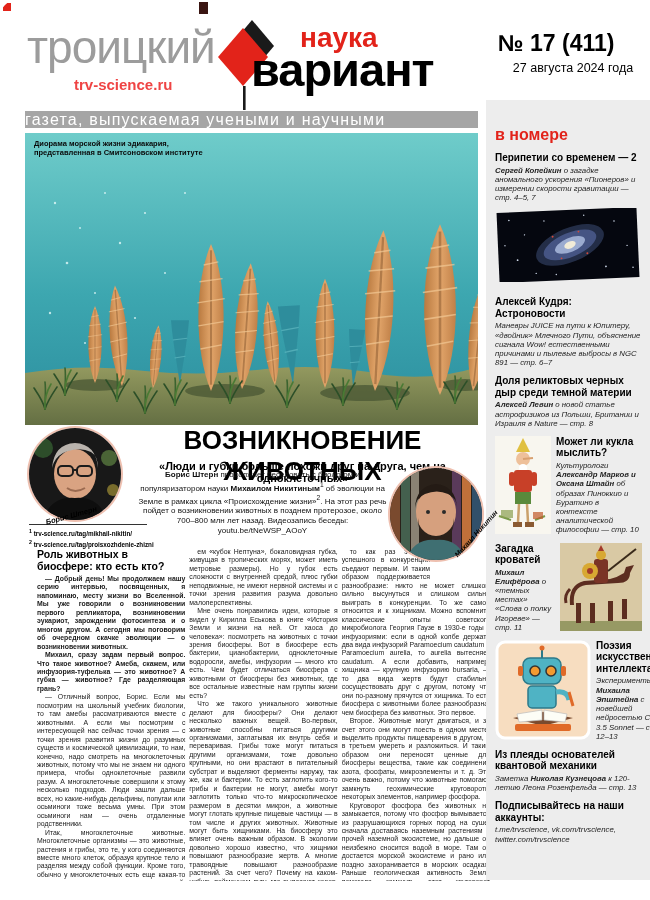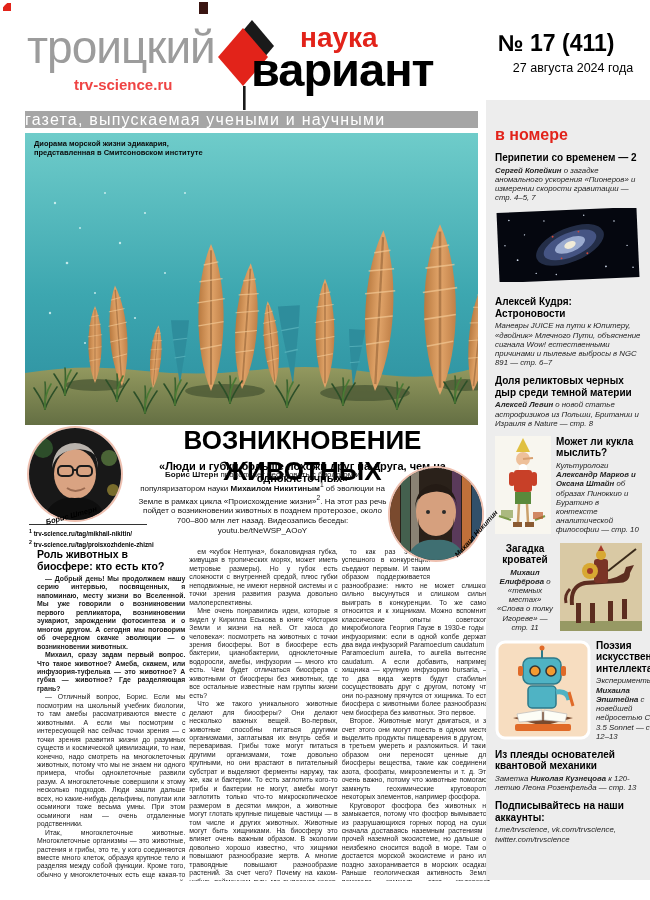--- a/index.html
+++ b/index.html
@@ -304,21 +304,21 @@
         <rect x="18" y="86" width="9" height="5" fill="#8a5a32"></rect>
           <rect x="30" y="86" width="9" height="5" fill="#8a5a32"></rect>
       </svg>
       <div>
         <h4 class="sb-title">Может ли кукла мыслить?</h4>
         <p class="sb-desc"><span>Культурологи </span><b>Александр Марков и Оксана Штайн </b><span>об образах Пиноккио и Буратино в контексте аналитической философии — стр. 10</span></p>
       </div>
     </div>
 
     <div class="sb-row">
-      <div style="flex:1;text-align:center;">
+      <div style="flex:1;">
         <h4 class="sb-title">Загадка кроватей</h4>
         <p class="sb-desc"><b>Михаил Елифёрова </b><span>о «темных местах» «Слова о полку Игореве» — стр. 11</span></p>
       </div>
       <svg class="sb-img" width="82" height="88" viewBox="0 0 82 88">
         <rect width="82" height="88" fill="#d9c9a4"></rect>
         <rect x="0" y="78" width="82" height="10" fill="#6a7a3a" opacity=".6"></rect>
         <path d="M14,62 Q12,44 26,42 L58,40 Q70,40 70,30 L74,22 L66,24 L64,30 Q58,34 50,36 L24,38 Q8,42 10,62 Z" fill="#5c2d20"></path>
         <rect x="16" y="60" width="5" height="20" fill="#5c2d20"></rect>
           <rect x="30" y="60" width="5" height="20" fill="#5c2d20"></rect>
         <rect x="48" y="58" width="5" height="20" fill="#5c2d20"></rect>

